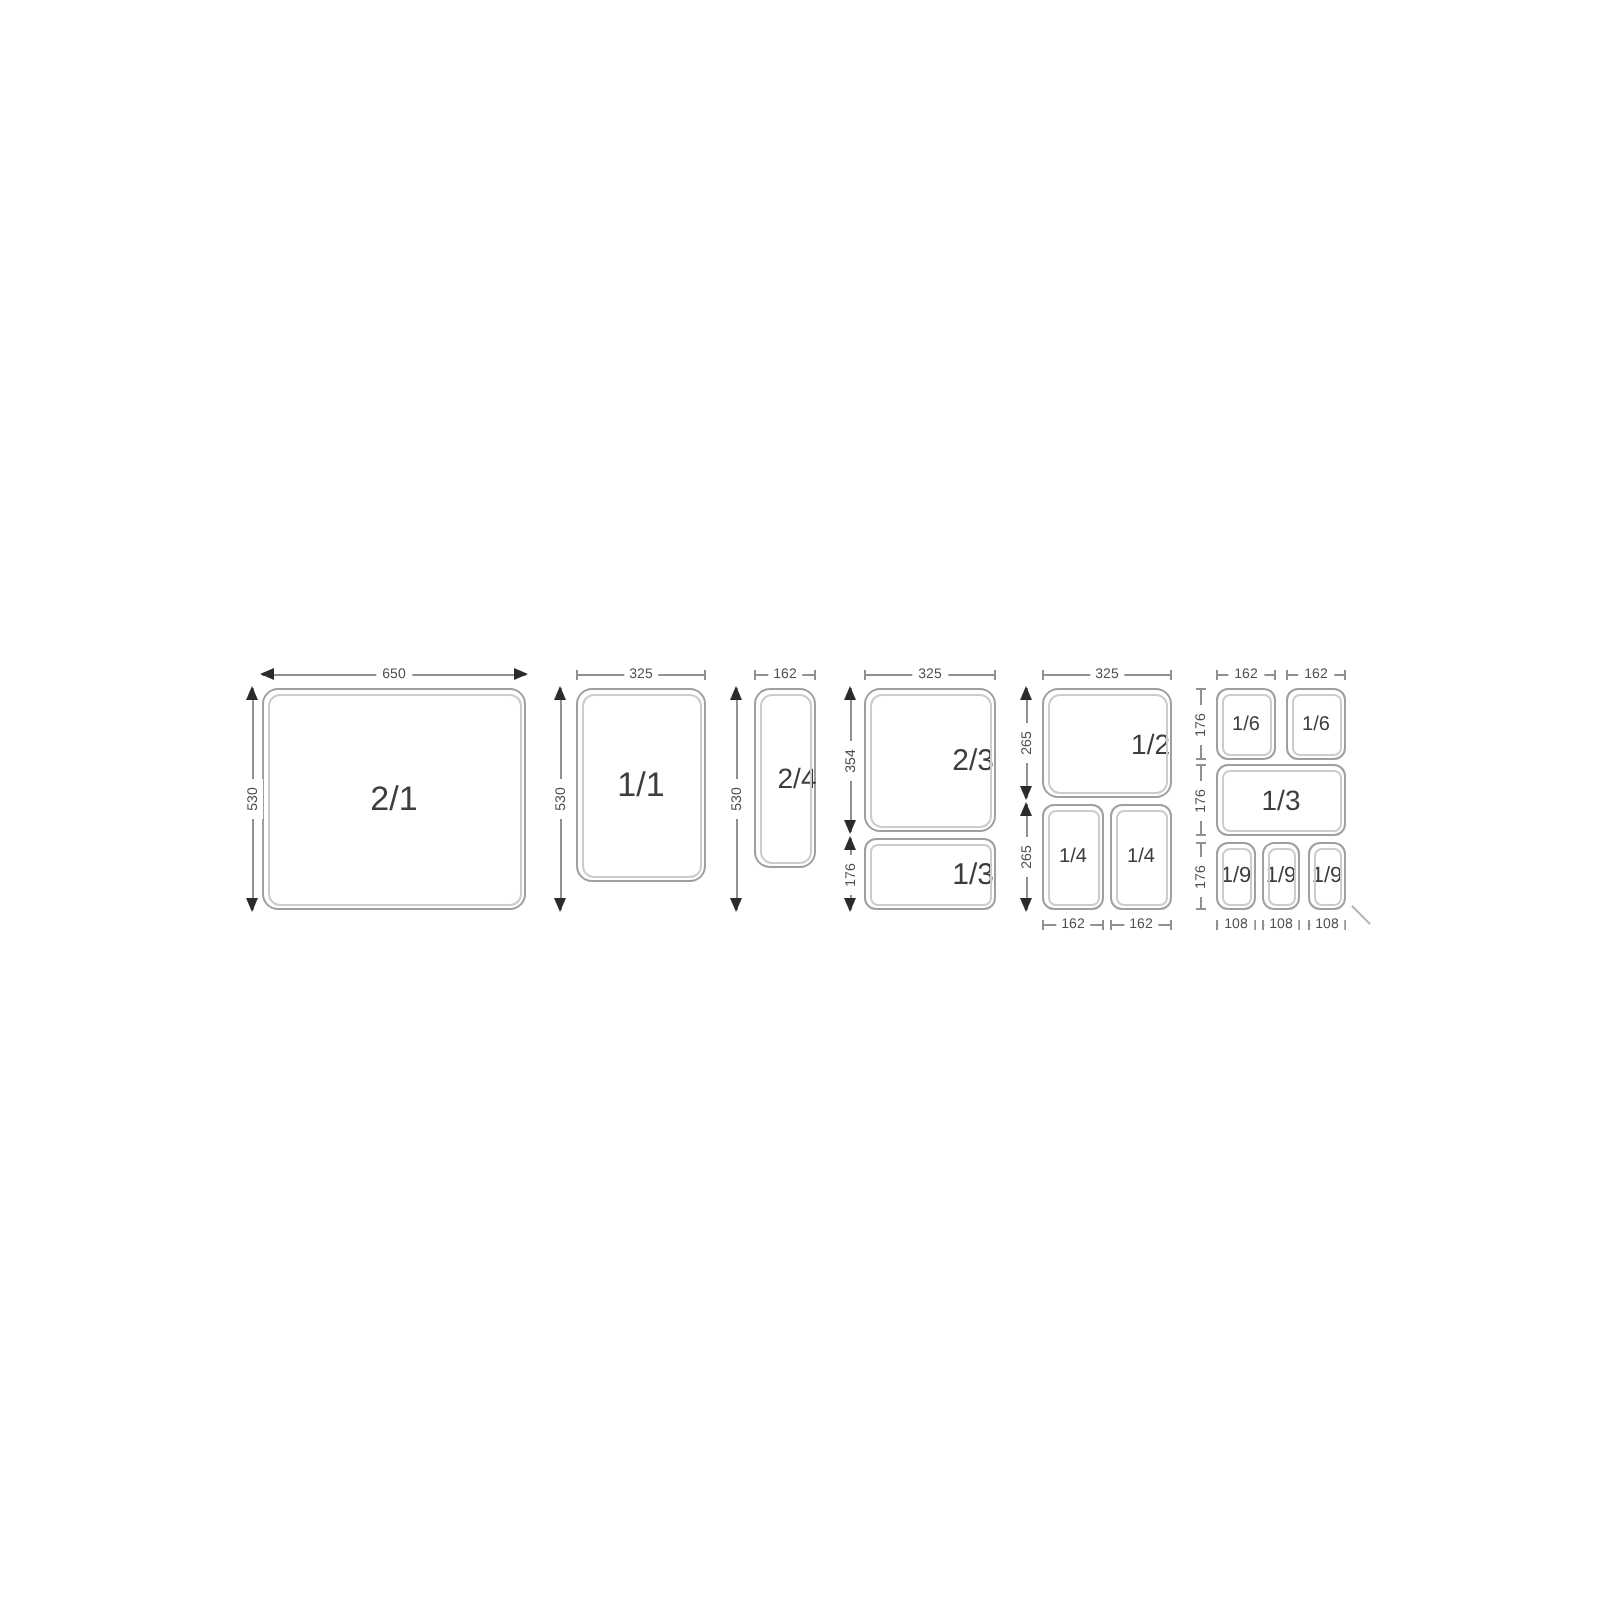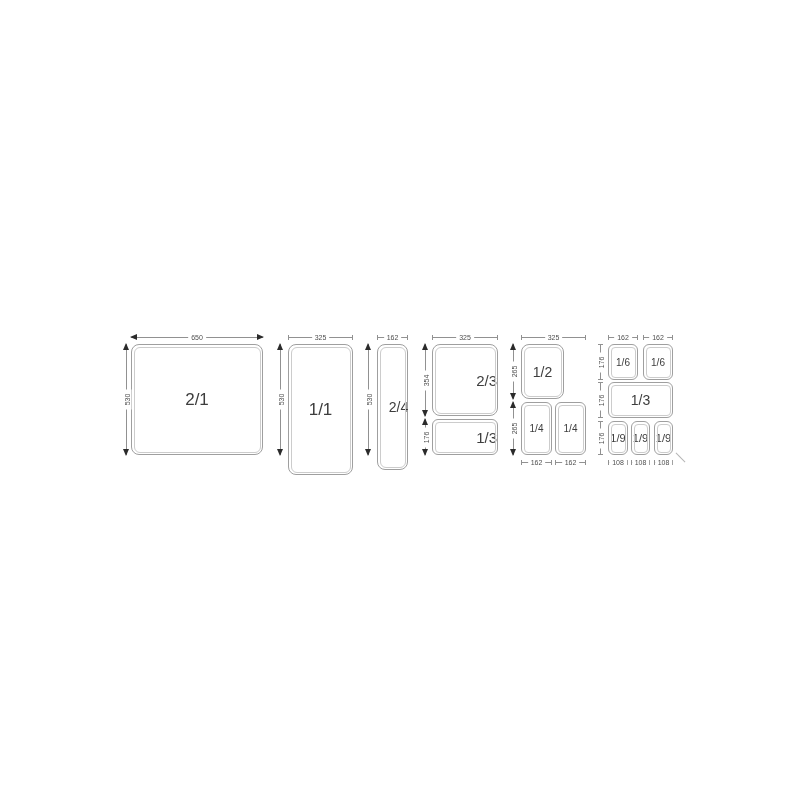--- a/index.html
+++ b/index.html
@@ -75,35 +75,35 @@
   <div class="dim-h" style="left:288px;top:337px;width:65px;">
     <span class="tk e1"></span>
     <span class="tk e2"></span>
     <span class="dlab">325</span>
   </div>
   <div class="dim-v" style="left:280px;top:344px;height:111px;">
     <span class="ar e1"></span>
     <span class="ar e2"></span>
     <span class="dlab">530</span>
   </div>
-  <div class="pan fs17" style="left:288px;top:344px;width:65px;height:131px;">
+  <div class="pan fs17" style="left:288px;top:344px;width:65px;height:97px;">
     <span>1/1</span>
   </div>
 
   <div class="dim-h" style="left:377px;top:337px;width:31px;">
     <span class="tk e1"></span>
     <span class="tk e2"></span>
     <span class="dlab">162</span>
   </div>
   <div class="dim-v" style="left:368px;top:344px;height:111px;">
     <span class="ar e1"></span>
     <span class="ar e2"></span>
     <span class="dlab">530</span>
   </div>
-  <div class="pan fs14" style="left:377px;top:344px;width:31px;height:126px;padding-left:12px;">
+  <div class="pan fs14" style="left:377px;top:344px;width:31px;height:90px;padding-left:12px;">
     <span>2/4</span>
   </div>
 
   <div class="dim-h" style="left:432px;top:337px;width:66px;">
     <span class="tk e1"></span>
     <span class="tk e2"></span>
     <span class="dlab">325</span>
   </div>
   <div class="dim-v" style="left:425px;top:344px;height:72px;">
     <span class="ar e1"></span>
@@ -130,21 +130,21 @@
   <div class="dim-v" style="left:513px;top:344px;height:55px;">
     <span class="ar e1"></span>
     <span class="ar e2"></span>
     <span class="dlab">265</span>
   </div>
   <div class="dim-v" style="left:513px;top:402px;height:53px;">
     <span class="ar e1"></span>
     <span class="ar e2"></span>
     <span class="dlab">265</span>
   </div>
-  <div class="pan fs14" style="left:521px;top:344px;width:43px;height:55px;">
+  <div class="pan fs14" style="left:521px;top:344px;width:65px;height:55px;justify-content:flex-end;">
     <span>1/2</span>
   </div>
   <div class="pan fs13 sm" style="left:521px;top:402px;width:31px;height:53px;">
     <span>1/4</span>
   </div>
   <div class="pan fs13 sm" style="left:555px;top:402px;width:31px;height:53px;">
     <span>1/4</span>
   </div>
   <div class="dim-h" style="left:521px;top:462px;width:31px;">
     <span class="tk e1"></span>

